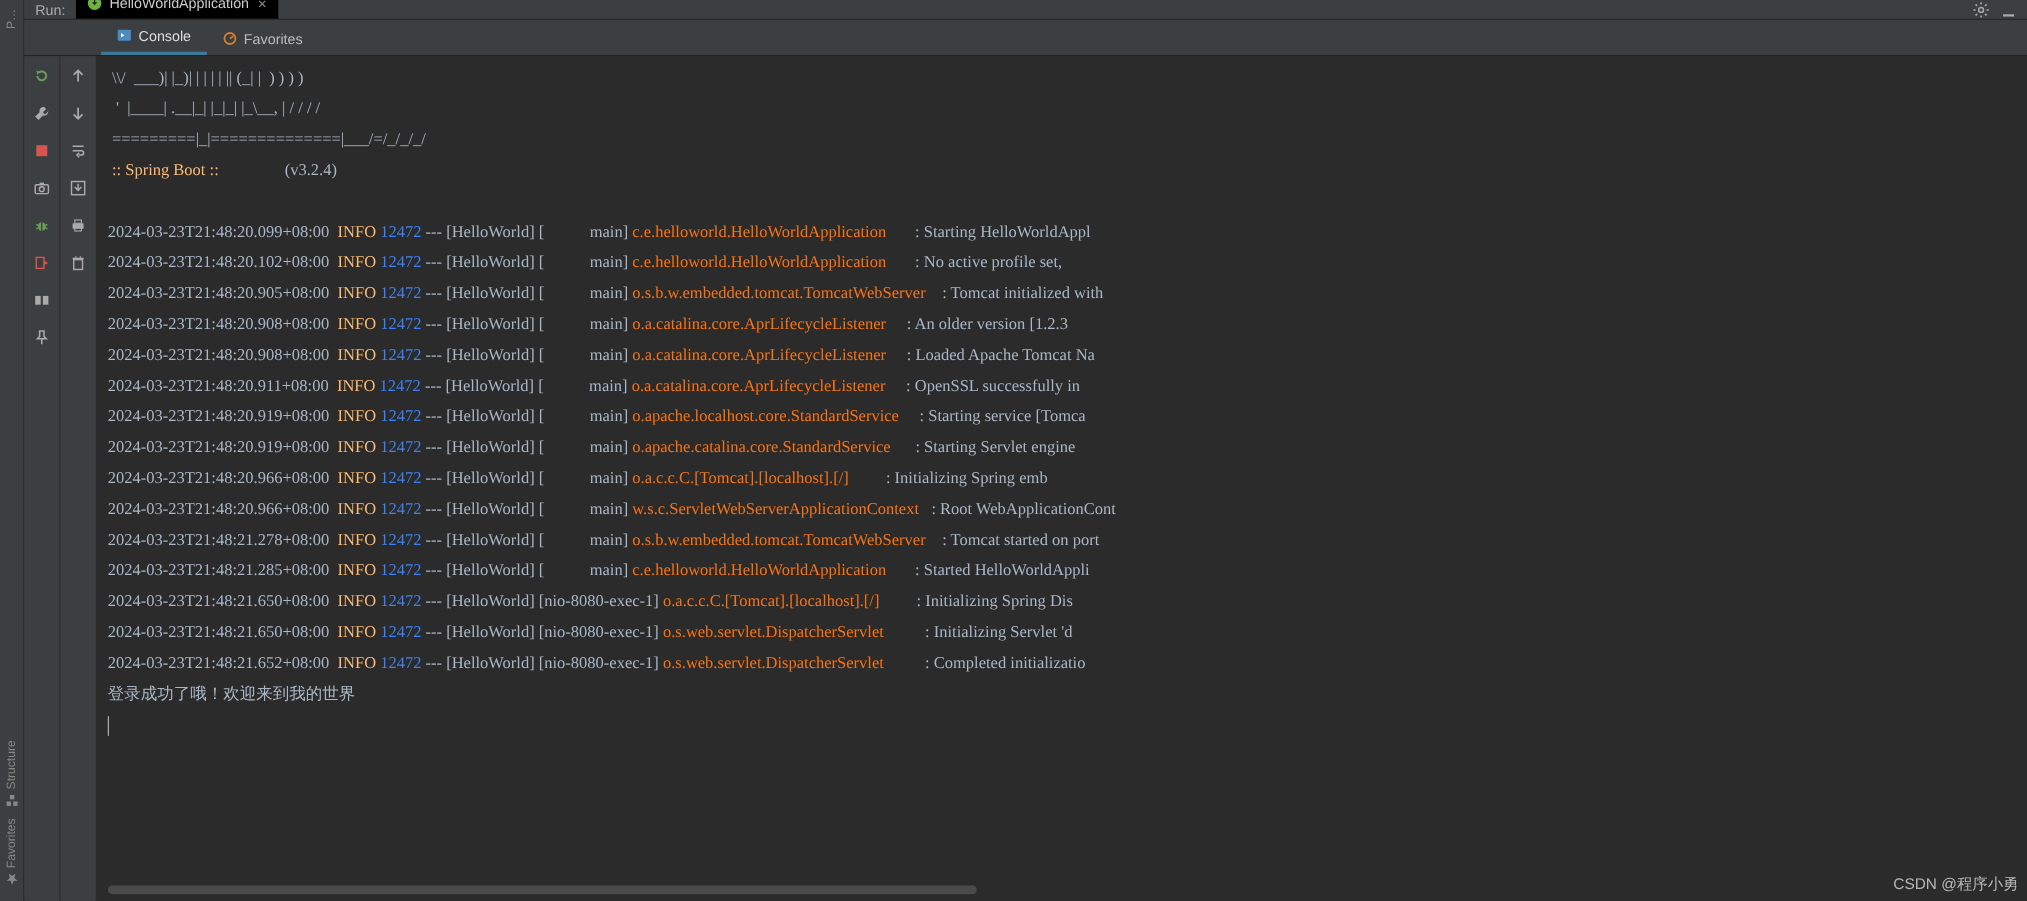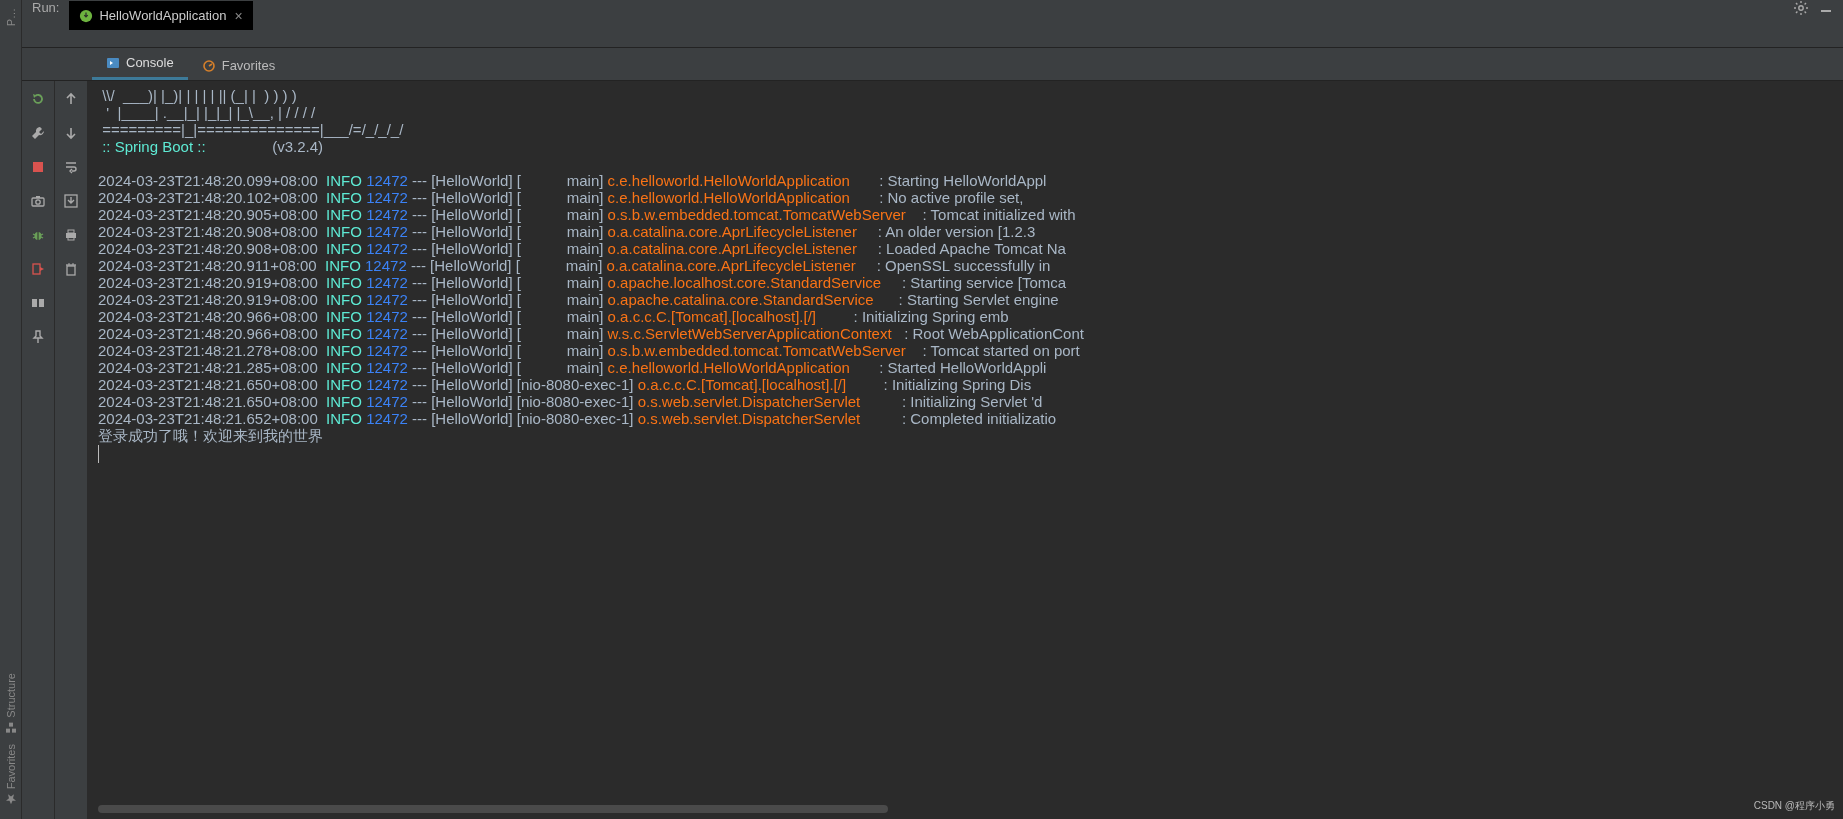--- a/index.html
+++ b/index.html
@@ -1,41 +1,41 @@
 <!DOCTYPE html>
 <html><head>
 <meta charset="utf-8">
 <style>
 * { margin: 0; padding: 0; box-sizing: border-box; }
 html, body { width: 1843px; height: 819px; overflow: hidden; background: #2b2b2b; font-family: "Segoe UI", sans-serif; color: #bbb; }
 .root { display: flex; height: 100%; }
 .far-left { width: 22px; background: #3c3f41; border-right: 1px solid #2b2b2b; display: flex; flex-direction: column; align-items: center; padding-top: 6px; gap: 10px; }
 .far-left .vert { writing-mode: vertical-rl; transform: rotate(180deg); font-size: 11px; color: #888; cursor: pointer; display: flex; align-items: center; gap: 4px; }
 .main { flex: 1; display: flex; flex-direction: column; }
-.header { height: 48px; background: #3c3f41; border-bottom: 1px solid #232323; display: flex; align-items: flex-start; padding: 0 10px; }
+.header { height: 18px; background: #3c3f41; border-bottom: 1px solid #232323; display: flex; align-items: flex-end; padding: 0 10px; }
 .header .run-lbl { color: #aaa; font-size: 13px; padding-right: 10px; }
 .tab { display: flex; align-items: center; gap: 6px; padding: 0 10px; height: 30px; background: #000000; border-top: 1px solid #3c3f41; cursor: pointer; }
 .tab .sb-icon { width: 14px; height: 14px; }
 .tab .name { color: #ccc; font-size: 13px; }
 .tab .close { color: #888; font-size: 14px; padding-left: 2px; }
 .header .gear { margin-left: auto; color: #aaa; }
 .tabs2 { height: 33px; background: #3c3f41; border-bottom: 1px solid #232323; display: flex; align-items: flex-end; padding: 0 0 0 70px; gap: 0; }
-.tab2 { display: flex; align-items: flex-end; gap: 6px; padding: 7px 14px; font-size: 13px; color: #bbb; cursor: pointer; }
+.tab2 { display: flex; align-items: flex-start; gap: 6px; padding: 7px 14px; font-size: 13px; color: #bbb; cursor: pointer; }
 .tab2.active { border-bottom: 3px solid #3d7a99; color: #ddd; }
 .body { flex: 1; display: flex; overflow: hidden; }
 .iconcol { width: 33px; background: #3c3f41; border-right: 1px solid #2b2b2b; display: flex; flex-direction: column; align-items: center; padding-top: 8px; gap: 14px; }
 .iconcol .tool, .iconcol2 .tool { width: 20px; height: 20px; display: flex; align-items: center; justify-content: center; color: #aaa; cursor: pointer; }
 .iconcol2 { width: 33px; background: #3c3f41; border-right: 1px solid #2b2b2b; display: flex; flex-direction: column; align-items: center; padding-top: 8px; gap: 14px; }
-.console { flex: 1; background: #2b2b2b; padding: 6px 0 0 10px; font-family: Liberation Sans, sans-serif; font-size: 15px; line-height: 17px; color: #a9b7c6; white-space: pre; overflow: hidden; position: relative; }
-.console .green { color: #5eead4; }
+.console { flex: 1; background: #2b2b2b; padding: 6px 0 0 10px; font-family: Liberation Serif, serif; font-size: 15px; line-height: 28px; color: #a9b7c6; white-space: pre; overflow: hidden; position: relative; }
+.console .green { color: #fdba74; }
 .console .cyan { color: #f97316; }
 .console .magenta { color: #3b82f6; }
 .cursor { display:inline-block; width: 1px; height: 18px; background:#bbb; vertical-align:middle; }
 .hscroll { position: absolute; bottom: 6px; left: 10px; height: 8px; width: 45%; background: #4a4a4a; border-radius: 4px; }
-.watermark { position: absolute; right: 8px; bottom: 6px; color: #d0d0d0; font-size: 10px; font-family: sans-serif; opacity: .85; }
+.watermark { position: absolute; right: 8px; bottom: 6px; color: #d0d0d0; font-size: 14px; font-family: sans-serif; opacity: .85; }
 svg { display:block; }
 </style>
 </head>
 <body>
 
 <div class="root">
   <div class="far-left">
     <div class="vert" style="margin-top:2px;">P…</div>
     <div style="flex:1"></div>
     <div class="vert">

